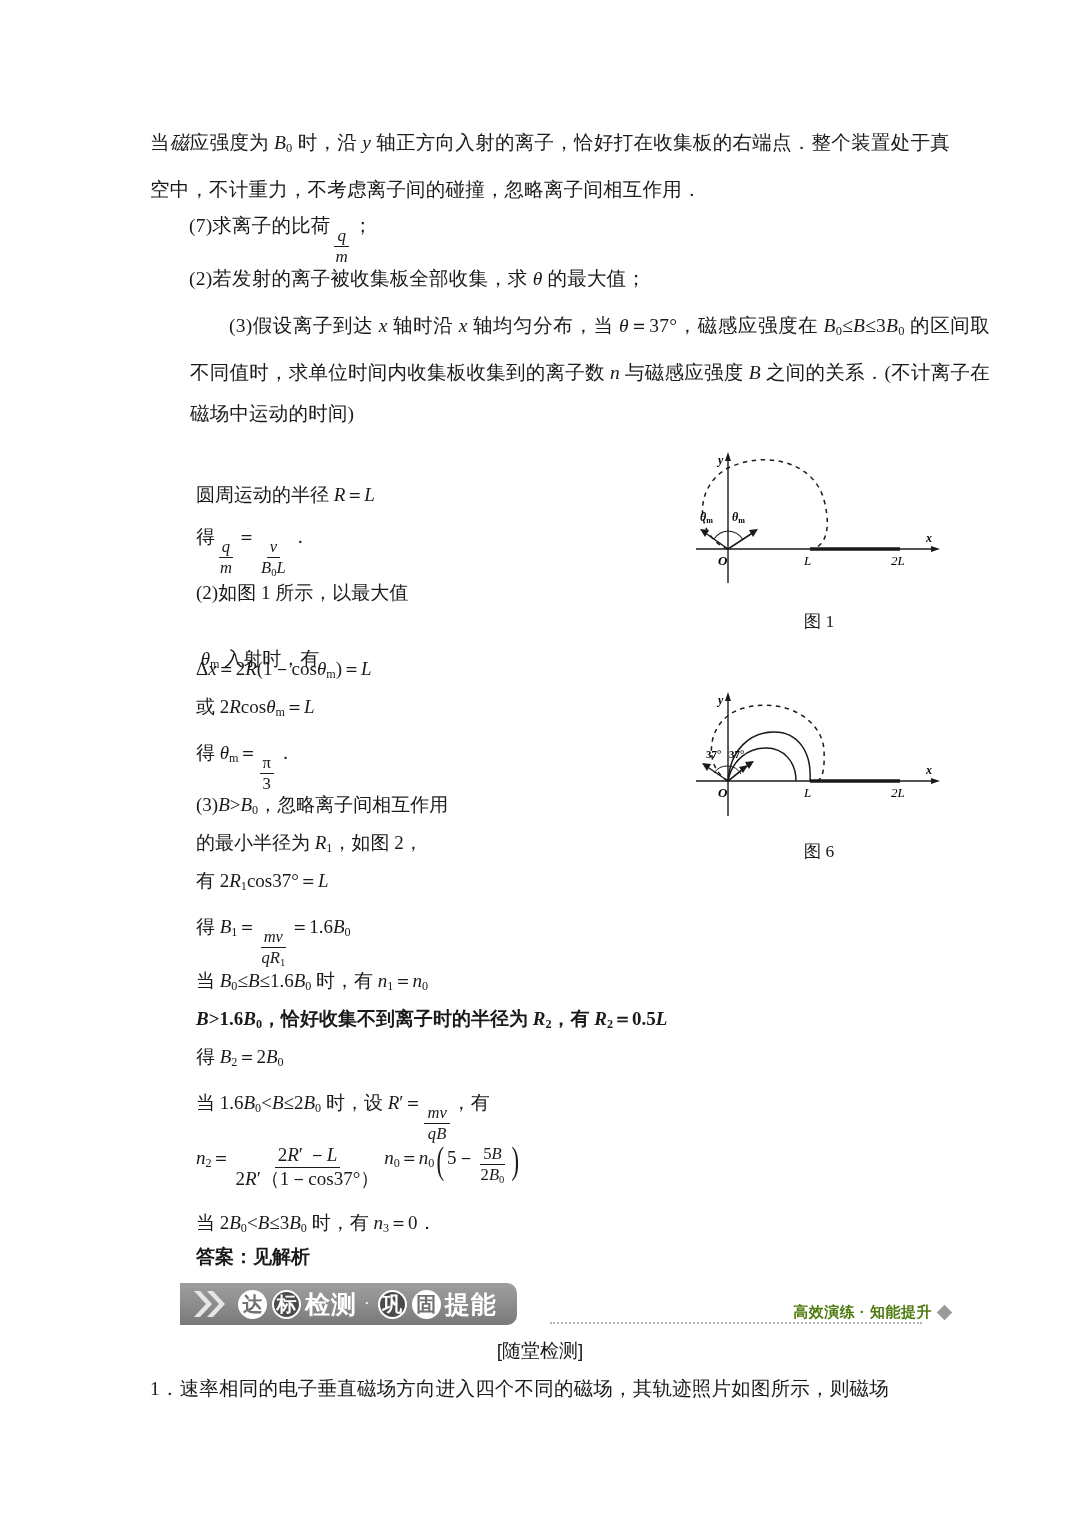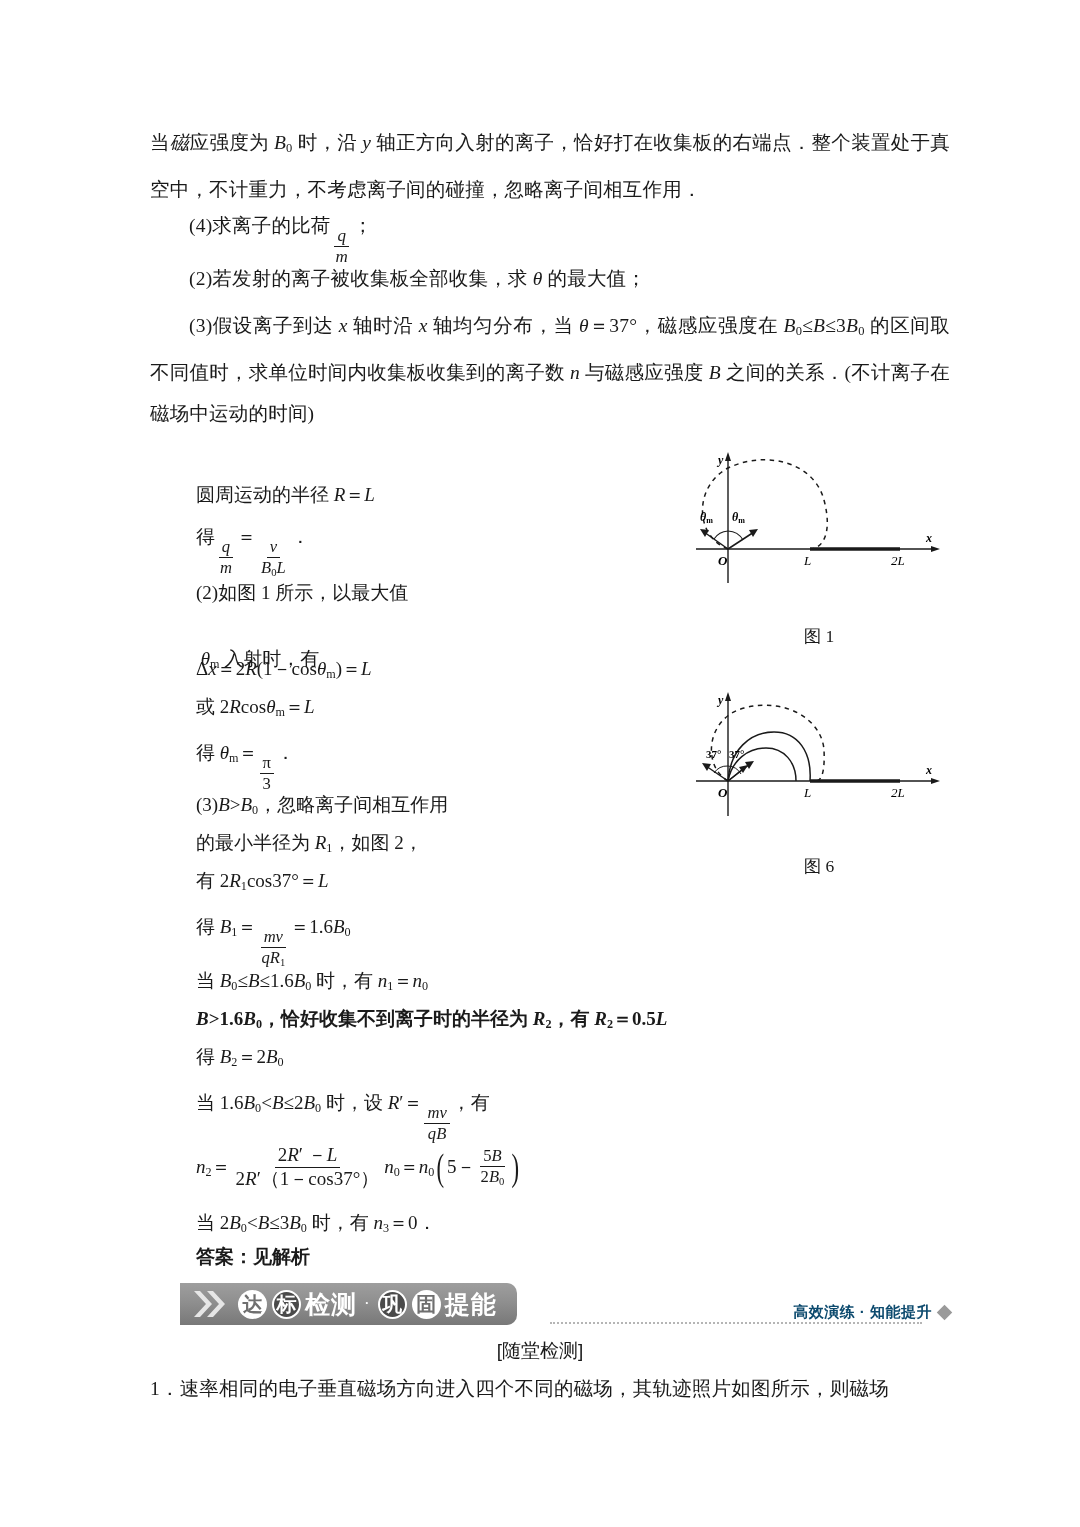--- a/index.html
+++ b/index.html
@@ -27,21 +27,21 @@
     position: absolute;
     font-size: 19.5px;
     line-height: 41px;
     letter-spacing: 0.2px;
     text-align: justify;
   }
   .stem {
     left: 150px;
     width: 800px;
   }
-  .indent { text-indent: 2em; }
+  .indent { text-indent: 2em; margin-left: 40px; }
 
   i.v, span.v {
     font-family: "Liberation Serif", serif;
     font-style: italic;
   }
   .up { font-style: normal; }
   sub {
     font-size: 0.64em;
     vertical-align: -0.28em;
     font-style: normal;
@@ -79,21 +79,21 @@
   }
   .kai { font-family: "Liberation Serif", "DejaVu Serif", serif; }
 
   
   .figbox {
     position: absolute;
   }
   .figcap {
     text-align: center;
     font-size: 17.5px;
-    margin-top: 17px;
+    margin-top: 2px;
   }
 
   
   .banner-wrap {
     position: absolute;
     left: 150px;
     top: 1283px;
     width: 800px;
     height: 44px;
   }
@@ -146,21 +146,21 @@
     right: 0;
     bottom: 5px;
     display: flex;
     align-items: center;
     gap: 7px;
   }
   .banner-right .rtxt {
     font-family: "Liberation Sans", sans-serif;
     font-size: 15px;
     font-weight: bold;
-    color: #0c4a6e;
+    color: #4d7c0f;
     letter-spacing: 0.5px;
     white-space: nowrap;
   }
   .diamond {
     width: 11px; height: 11px;
     background: #9a9a9a;
     transform: rotate(45deg);
   }
   .dotline {
     position: absolute;
@@ -182,21 +182,21 @@
 </head>
 <body>
 
 <div class="page">
 
   <div class="para stem" style="top:122px;">
     当<span class="v up">磁</span>应强度为 <i class="v">B</i><sub>0</sub> 时，沿 <i class="v">y</i> 轴正方向入射的离子，恰好打在收集板的右端点．整个装置处于真空中，不计重力，不考虑离子间的碰撞，忽略离子间相互作用．
   </div>
 
   <div class="para stem" style="top:205px;">
-    <span style="margin-left:2em;">(4)求离子的比荷</span><span class="frac">
+    <span style="margin-left:2em;">(7)求离子的比荷</span><span class="frac">
         <span class="num"><i class="v">q</i></span>
         <span class="den"><i class="v">m</i></span>
       </span>；
   </div>
 
   <div class="para stem" style="top:258px;">
     <span style="margin-left:2em;">(2)若发射的离子被收集板全部收集，求 <i class="v">θ</i> 的最大值；</span>
   </div>
 
   <div class="para stem indent" style="top:305px;">
@@ -272,21 +272,21 @@
     <span class="kai">得</span> <i class="v">B</i><sub>2</sub>＝2<i class="v">B</i><sub>0</sub>
   </div>
 
   <div class="solline" style="top:1090px;">
     <span class="kai">当</span> 1.6<i class="v">B</i><sub>0</sub>&lt;<i class="v">B</i>≤2<i class="v">B</i><sub>0</sub> <span class="kai">时，设</span> <i class="v">R</i>′＝<span class="frac">
         <span class="num"><i class="v">mv</i></span>
         <span class="den"><i class="v">qB</i></span>
       </span>，<span class="kai">有</span>
   </div>
 
-  <div class="solline" style="top:1145px; display:flex; align-items:center;">
+  <div class="solline" style="top:1145px; display:flex; ">
     <span><i class="v">n</i><sub>2</sub>＝</span>
     <span class="frac" style="font-size:1em;">
       <span class="num" style="font-size:1em;">2<i class="v">R</i>′ －<i class="v">L</i></span>
       <span class="den" style="font-size:1em;">2<i class="v">R</i>′（1－cos37°）</span>
     </span>
     <span><i class="v">n</i><sub>0</sub>＝<i class="v">n</i><sub>0</sub></span>
     <span style="font-size:2.0em; line-height:0.8; transform:scaleX(0.6); display:inline-block;">(</span>
     <span>5－</span>
     <span class="frac">
         <span class="num">5<i class="v">B</i></span>

